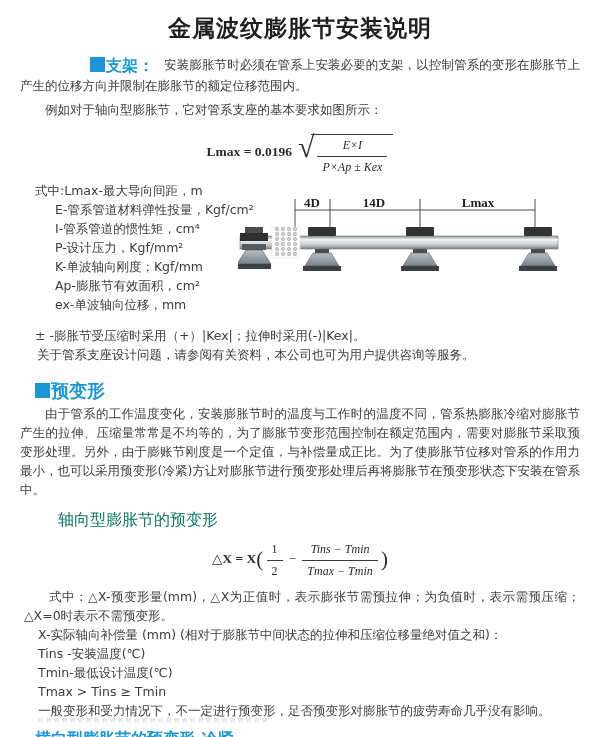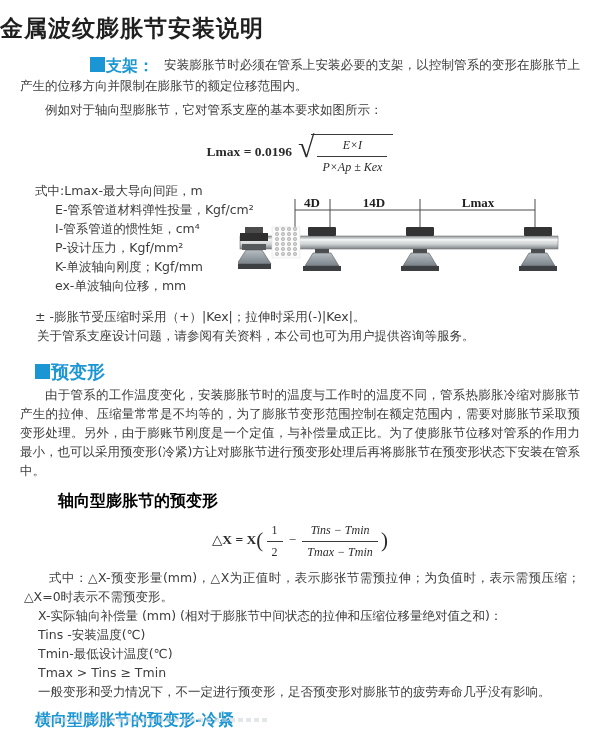--- a/index.html
+++ b/index.html
@@ -2,21 +2,21 @@
 <html><head>
 <meta charset="utf-8">
 <style>
   html,body{margin:0;padding:0;background:#ffffff;}
   .page{
     position:relative;width:600px;height:737px;overflow:hidden;background:#fff;
     font-family:"DejaVu Sans","Liberation Sans",sans-serif;
     color:#3c3c3c;font-size:12.5px;line-height:19px;
   }
   .title{
-    margin:0;padding-top:13px;
+    margin:0;padding-top:13px;text-align:center;
     font-size:23px;line-height:30px;font-weight:700;color:#1f1f1f;
     letter-spacing:1px;
   }
   .lead{margin:12px 20px 0 20px;text-align:justify;text-indent:35px;}
   .sec-head-inline{
     display:inline-block;color:#1b96d4;font-size:16px;font-weight:700;
     vertical-align:-2px;margin-right:10px;line-height:20px;
   }
   .blue-sq{
     display:inline-block;width:15px;height:15px;background:#1b96d4;
@@ -42,21 +42,21 @@
   .paren{font-size:21px;vertical-align:-3px;font-weight:400;}
   .f-min{padding:0 3px;}
   
   .defs{margin:3px 0 12px 35px;}
   .defs .d{margin-left:20px;}
   .defs .d0{margin-left:0;}
   .noteline{margin:0 20px 0 35px;}
   .svc{margin:0 20px 0 37px;}
   
   .sec2-head{margin:16px 0 2px 35px;color:#1b96d4;font-size:18px;font-weight:700;line-height:22px;}
-  .subhead{margin:10px 0 0 58px;color:#000000;font-size:16px;font-weight:700;line-height:22px;}
+  .subhead{margin:10px 0 0 58px;color:#0f766e;font-size:16px;font-weight:400;line-height:22px;}
   .subhead2{margin:8px 0 0 35px;color:#1b96d4;font-size:16px;font-weight:700;line-height:22px;}
   .expl{margin:6px 20px 0 24px;text-align:justify;text-indent:2em;}
   .tline{margin:0 20px 0 38px;}
   
   .diagram{position:absolute;left:238px;top:194px;width:334px;height:96px;}
   
   .clipped{
     position:absolute;left:38px;top:718px;width:230px;height:4px;opacity:.55;
     background:repeating-linear-gradient(90deg,#cdd3d8 0 5px,transparent 5px 8px);
   }
@@ -78,20 +78,21 @@
         <span class="sqrt-body"><span class="frac it"><span class="num">E×I</span><span class="den">P×Ap ± Kex</span></span></span>
       </span>
   </div>
 
   <div class="defs">
     <div class="d d0">式中:Lmax-最大导向间距，m</div>
     <div class="d">E-管系管道材料弹性投量，Kgf/cm²</div>
     <div class="d">I-管系管道的惯性矩，cm⁴</div>
     <div class="d">P-设计压力，Kgf/mm²</div>
     <div class="d">K-单波轴向刚度；Kgf/mm</div>
+    <div class="d">Ap-膨胀节有效面积，cm²</div>
     <div class="d">ex-单波轴向位移，mm</div>
   </div>
   <div class="noteline">± -膨胀节受压缩时采用（+）|Kex|；拉伸时采用(-)|Kex|。</div>
   <div class="svc">关于管系支座设计问题，请参阅有关资料，本公司也可为用户提供咨询等服务。</div>
 
   <svg class="diagram" viewBox="0 0 334 96" xmlns="http://www.w3.org/2000/svg">
     <defs>
       <linearGradient id="pipeGrad" x1="0" y1="0" x2="0" y2="1">
         <stop offset="0" stop-color="#8f969a"></stop>
         <stop offset="0.28" stop-color="#eceeee"></stop>

